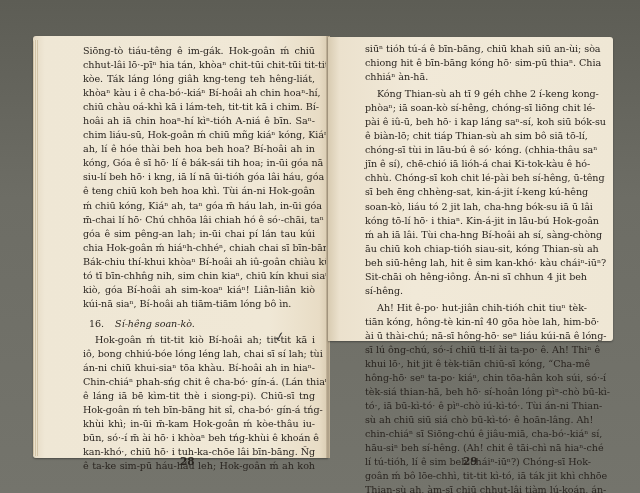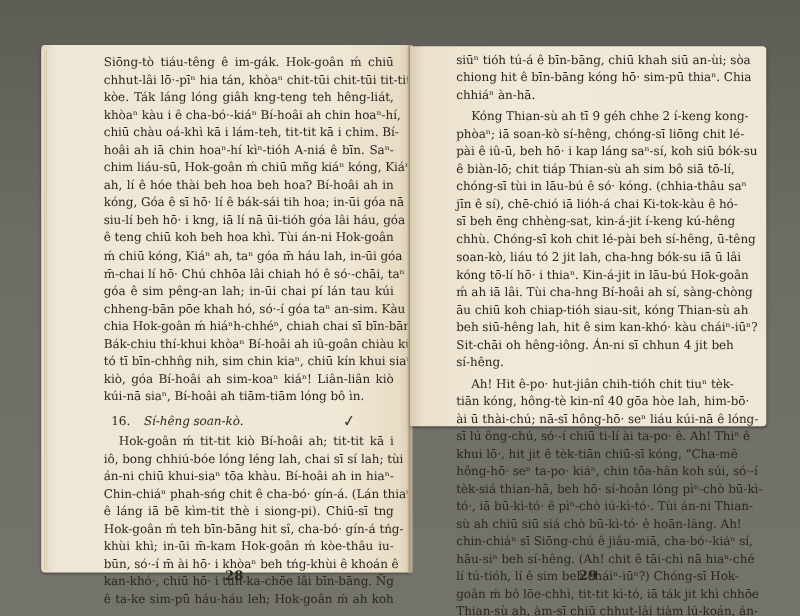--- a/index.html
+++ b/index.html
@@ -85,21 +85,20 @@
       <span class="line">chiū chàu oá-khì kā i lám-teh, tit-tit kā i chim.  Bí-</span>
       <span class="line">hoâi ah iā chin hoaⁿ-hí kìⁿ-tióh A-niá ê bīn.  Saⁿ-</span>
       <span class="line">chim liáu-sū, Hok-goân ḿ chiū mñg kiáⁿ kóng, Kiáⁿ</span>
       <span class="line">ah, lí ê hóe thài beh hoa beh hoa?  Bí-hoâi ah in</span>
       <span class="line">kóng, Góa ê sī hō· lí ê bák-sái tih hoa;  in-ūi góa nā</span>
       <span class="line">siu-lí beh hō· i kng, iā lí nā ūi-tióh góa lâi háu, góa</span>
       <span class="line">ê teng chiū koh beh hoa khì.  Tùi án-ni Hok-goân</span>
       <span class="line">ḿ chiū kóng, Kiáⁿ ah, taⁿ góa m̄ háu lah, in-ūi góa</span>
       <span class="line">m̄-chai lí hō· Chú chhōa lâi chiah hó ê só·-chāi, taⁿ</span>
       <span class="line">góa ê sim pêng-an lah;  in-ūi chai pí lán tau kúi</span>
-      <span class="line">chheng-bān pōe khah hó, só·-í góa taⁿ an-sim.  Kàu</span>
       <span class="line">chia Hok-goân ḿ hiáⁿh-chhéⁿ, chiah chai sī bīn-bāng.</span>
       <span class="line">Bák-chiu thí-khui khòaⁿ Bí-hoâi ah iû-goân chiàu kū</span>
       <span class="line">tó tī bīn-chhn̂g nih, sim chin kiaⁿ,  chiū kín khui siaⁿ</span>
       <span class="line">kiò, góa Bí-hoâi ah sim-koaⁿ kiáⁿ!  Liân-liân kiò</span>
       <span class="line last">kúi-nā siaⁿ, Bí-hoâi ah tiām-tiām lóng bô ìn.</span>
 
       <span class="heading">
         <span class="num">16.</span>
         <span class="title">Sí-hêng soan-kò.</span>
       </span>
@@ -127,22 +126,22 @@
       <span class="line">chiong hit ê bīn-bāng kóng hō· sim-pū thiaⁿ.  Chia</span>
       <span class="line last">chhiáⁿ àn-hā.</span>
       <span class="para-gap"></span>
 
       <span class="line indent">Kóng Thian-sù ah tī 9 géh chhe 2 í-keng kong-</span>
       <span class="line">phòaⁿ;  iā soan-kò sí-hêng,  chóng-sī liōng chit lé-</span>
       <span class="line">pài ê iû-ū,  beh hō· i kap láng saⁿ-sí,  koh siū bók-su</span>
       <span class="line">ê biàn-lō;  chit tiáp Thian-sù ah sim bô siā tō-lí,</span>
       <span class="line">chóng-sī tùi in lāu-bú ê só· kóng.  (chhia-thâu saⁿ</span>
       <span class="line">jīn ê sí),  chē-chió iā lióh-á chai Ki-tok-kàu ê hó-</span>
+      <span class="line">chhù.  Chóng-sī koh chit lé-pài beh sí-hêng,  ū-têng</span>
       <span class="line">sī beh ēng chhèng-sat,  kin-á-jit í-keng kú-hêng</span>
-      <span class="line">chhù.  Chóng-sī koh chit lé-pài beh sí-hêng,  ū-têng</span>
       <span class="line">soan-kò,  liáu tó 2 jit lah,  cha-hng bók-su iā ū lâi</span>
       <span class="line">kóng tō-lí hō· i thiaⁿ.  Kin-á-jit in lāu-bú Hok-goân</span>
       <span class="line">ḿ ah iā lâi.  Tùi cha-hng Bí-hoâi ah sí,  sàng-chòng</span>
       <span class="line">āu chiū koh chiap-tióh siau-sit,  kóng Thian-sù ah</span>
       <span class="line">beh siū-hêng lah,  hit ê sim kan-khó· kàu cháiⁿ-iūⁿ?</span>
       <span class="line">Sit-chāi oh hêng-iông.  Án-ni sī chhun 4 jit beh</span>
       <span class="line last">sí-hêng.</span>
       <span class="para-gap"></span>
 
       <span class="line indent">Ah!  Hit ê-po· hut-jiân chih-tióh chit tiuⁿ tèk-</span>

